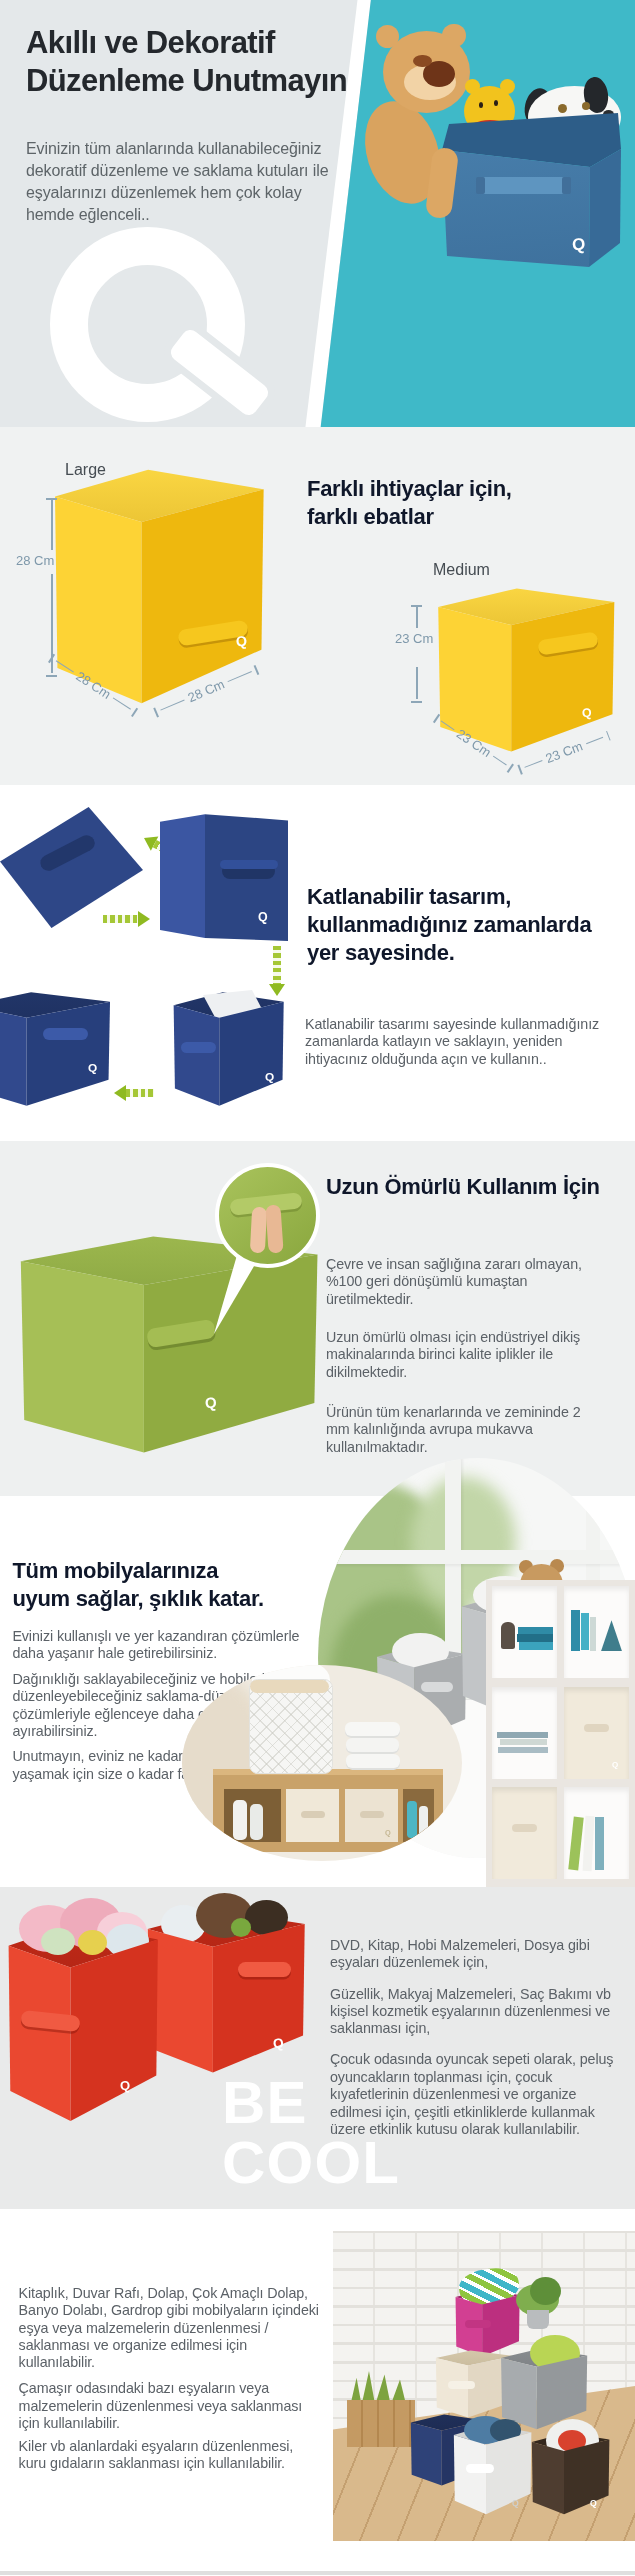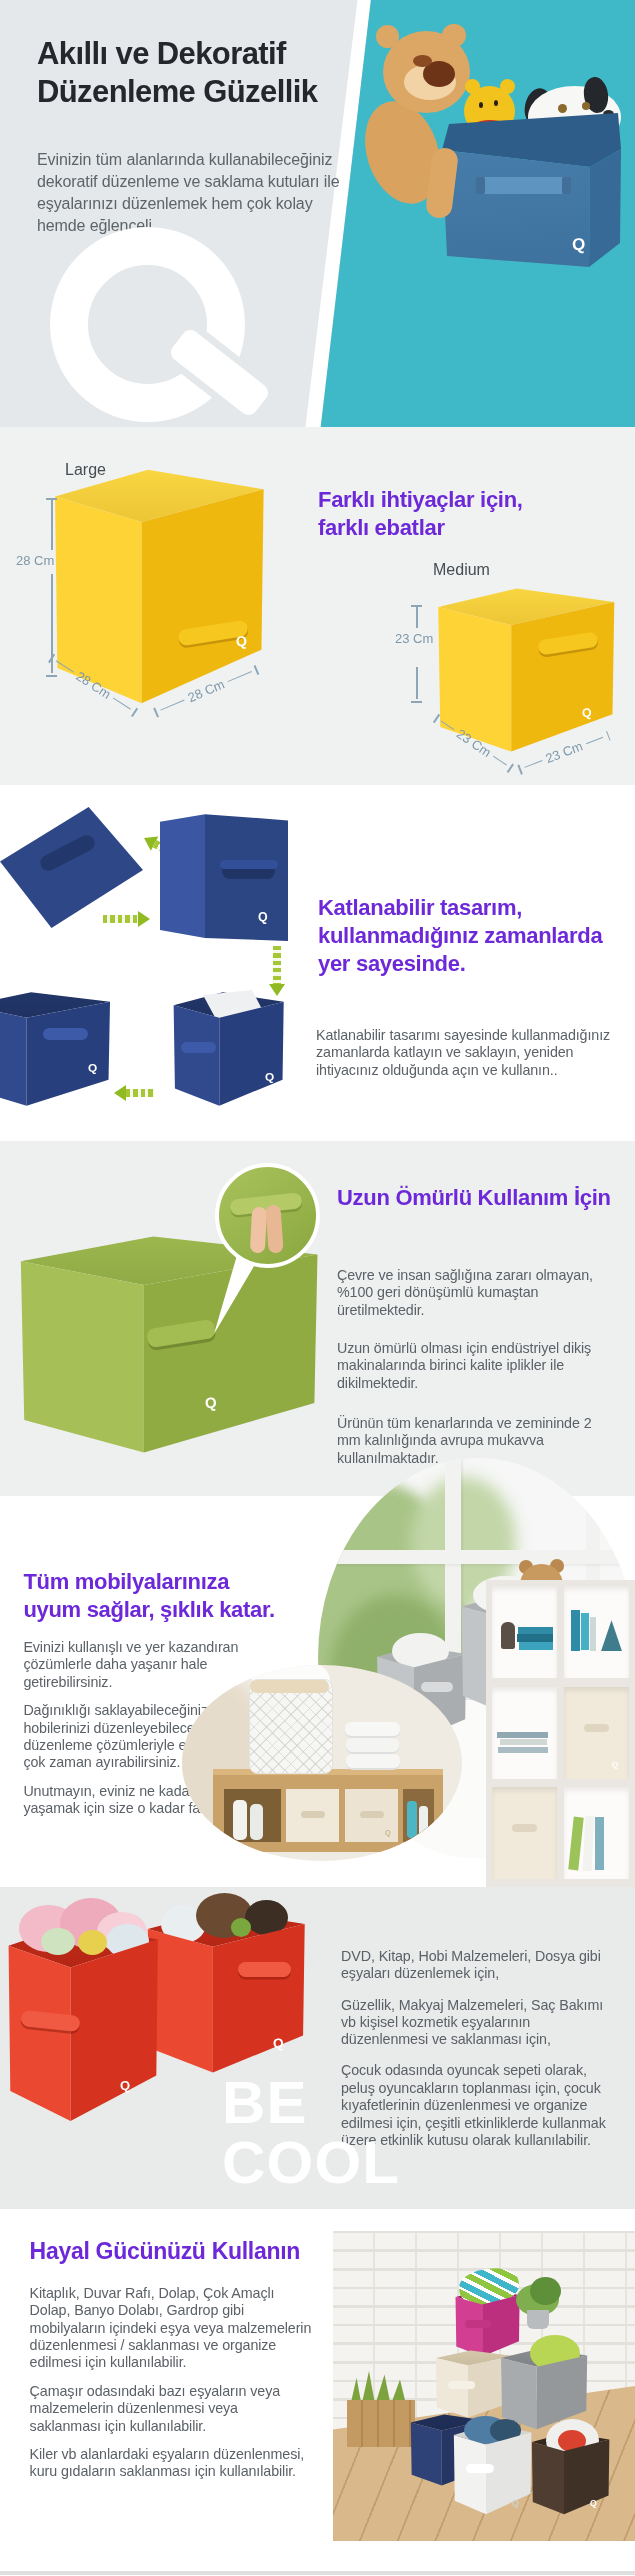--- a/index.html
+++ b/index.html
@@ -1,22 +1,22 @@
 <!DOCTYPE html>
 <html style="font-size:10px"><head>
 <meta charset="utf-8">
 <style>
   html,body{margin:0;padding:0;background:#ffffff}
   .page{position:relative;width:635px;height:2576px;overflow:hidden;
         font-family:"Liberation Sans","DejaVu Sans",sans-serif;background:#fff}
   section{position:absolute;left:0;width:635px}
   .abs{position:absolute}
-  h1,h2,p{margin:11px;padding:0}
+  h1,h2,p{margin:0;padding:0}
   h1{font-size:31px;line-height:38px;font-weight:800;letter-spacing:-0.6px;color:#24282d}
-  h2{font-size:22px;line-height:28px;font-weight:800;letter-spacing:-0.3px;color:#6d28d9}
+  h2{font-size:22px;line-height:28px;font-weight:800;letter-spacing:-0.3px;color:#0f172a}
   .hero-body{font-size:16px;line-height:22px;color:#5d6468;letter-spacing:-0.1px}
   .body{font-size:14.3px;line-height:17.4px;color:#5b6167;letter-spacing:-0.1px}
   .col p + p{margin-top:8px}
   .sizetag{font-size:16px;color:#454c52}
   .dimlabel{font-size:13px;color:#7e98aa;white-space:nowrap}
   .dimbar{position:absolute;background:#8da6b7}
   .ddim{position:absolute;display:flex;align-items:center;gap:4.3px;transform-origin:left center}
   .dseg{height:1.9px;width:26px;background:#8da6b7}
   .dtick{width:1.9px;height:10px;background:#8da6b7}
   
@@ -71,21 +71,21 @@
       <div class="abs" style="inset:0;clip-path:polygon(218px 141px,249px 123px,248px 217px,217px 241px);background:#376a97"></div>
       <div class="blob" style="left:57px;top:122px;width:26px;height:70px;border-radius:12.4px;background:#dca764;transform:rotate(7deg)"></div>
       <div class="c-handle" style="left:104px;top:151px;width:94px;height:17px;background:#5e95c0"></div>
       <div class="abs" style="left:104px;top:151px;width:8.7px;height:17px;border-radius:1.9px;background:#416f9a"></div>
       <div class="abs" style="left:190px;top:151px;width:8.7px;height:17px;border-radius:1.9px;background:#416f9a"></div>
       <span class="q-badge" style="left:200px;top:210px;font-size:17px;transform:rotate(-2deg)">Q</span>
     </div>
 
     <h1 class="abs" style="left:26px;top:23.6px">
       <span style="display:block">Akıllı ve Dekoratif</span>
-      <span style="display:block">Düzenleme Güzellik</span>
+      <span style="display:block">Düzenleme Unutmayın</span>
     </h1>
     <p class="abs hero-body" style="left:26px;top:138px;width:323px">Evinizin tüm alanlarında kullanabileceğiniz dekoratif düzenleme ve saklama kutuları ile eşyalarınızı düzenlemek hem çok kolay hemde eğlenceli..</p>
 
     <div class="abs" style="left:50px;top:227px;width:195px;height:195px" aria-label="Q">
       <div class="abs" style="left:0;top:0;width:119px;height:119px;border:38px solid #fff;border-radius:50%"></div>
       <div class="abs" style="left:110px;top:121px;width:105px;height:35px;background:#fff;border:7.4px solid #e4e8ea;border-radius:16px;transform:rotate(38deg)"></div>
     </div>
   </section>
 
   <section style="top:427px;height:358px;background:#f0f2f2">
@@ -383,21 +383,20 @@
       <p class="body" style="margin-top:13.7px">Çocuk odasında oyuncak sepeti olarak, peluş oyuncakların toplanması için, çocuk kıyafetlerinin düzenlenmesi ve organize edilmesi için, çeşitli etkinliklerde kullanmak üzere etkinlik kutusu olarak kullanılabilir.</p>
     </div>
 
     <div class="abs" style="left:222px;top:186px;font-weight:800;font-size:60px;line-height:60px;color:#ffffff;letter-spacing:1.2px">
       <span style="display:block">BE</span>
       <span style="display:block">COOL</span>
     </div>
   </section>
 
   <section style="top:2209px;height:367px;background:#ffffff">
-    <h2 class="abs" style="left:18.6px;top:17.4px;font-size:23px">Hayal Gücünüzü Kullanın</h2>
     <div class="abs col" style="left:18.6px;top:67px;width:304px">
       <p class="body" style="margin-top:8.7px">Kitaplık, Duvar Rafı, Dolap, Çok Amaçlı Dolap, Banyo Dolabı, Gardrop gibi mobilyaların içindeki eşya veya malzemelerin düzenlenmesi / saklanması ve organize edilmesi için kullanılabilir.</p>
       <p class="body" style="margin-top:8.7px">Çamaşır odasındaki bazı eşyaların veya malzemelerin düzenlenmesi veya saklanması için kullanılabilir.</p>
       <p class="body" style="margin-top:5px">Kiler vb alanlardaki eşyaların düzenlenmesi, kuru gıdaların saklanması için kullanılabilir.</p>
 
     </div>
 
     <div class="ph" style="left:333px;top:22px;width:302px;height:310px;background:#f2f1ee">
       <div class="abs" style="left:0;top:0;width:302px;height:223px;
                   background-image:repeating-linear-gradient(0deg,transparent 0 16px,#e3e1dc 16px 18.6px),repeating-linear-gradient(90deg,transparent 0 40px,#e6e4df 40px 42px);

